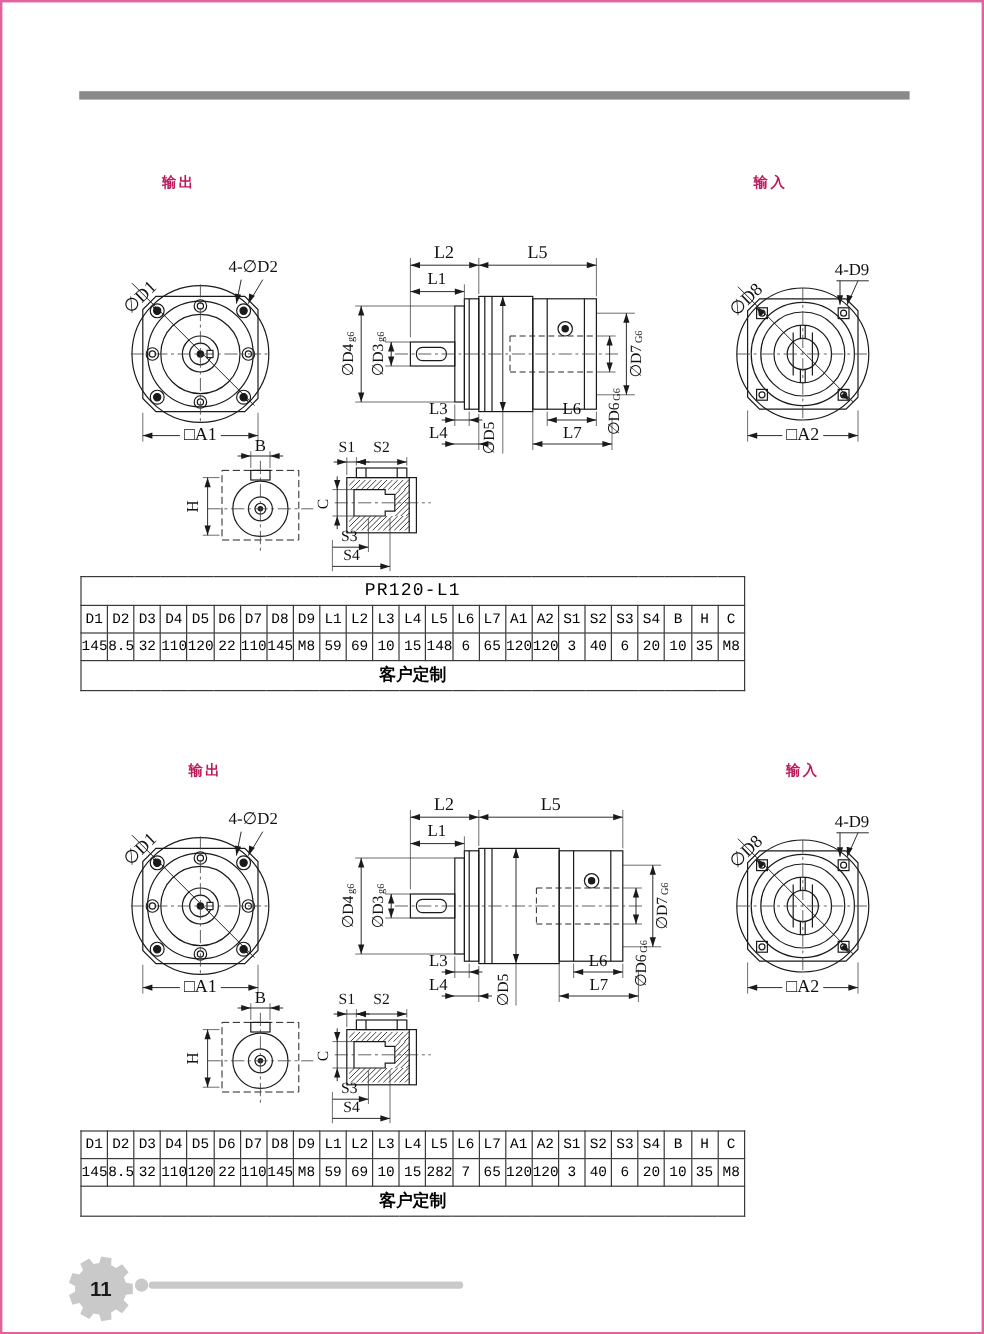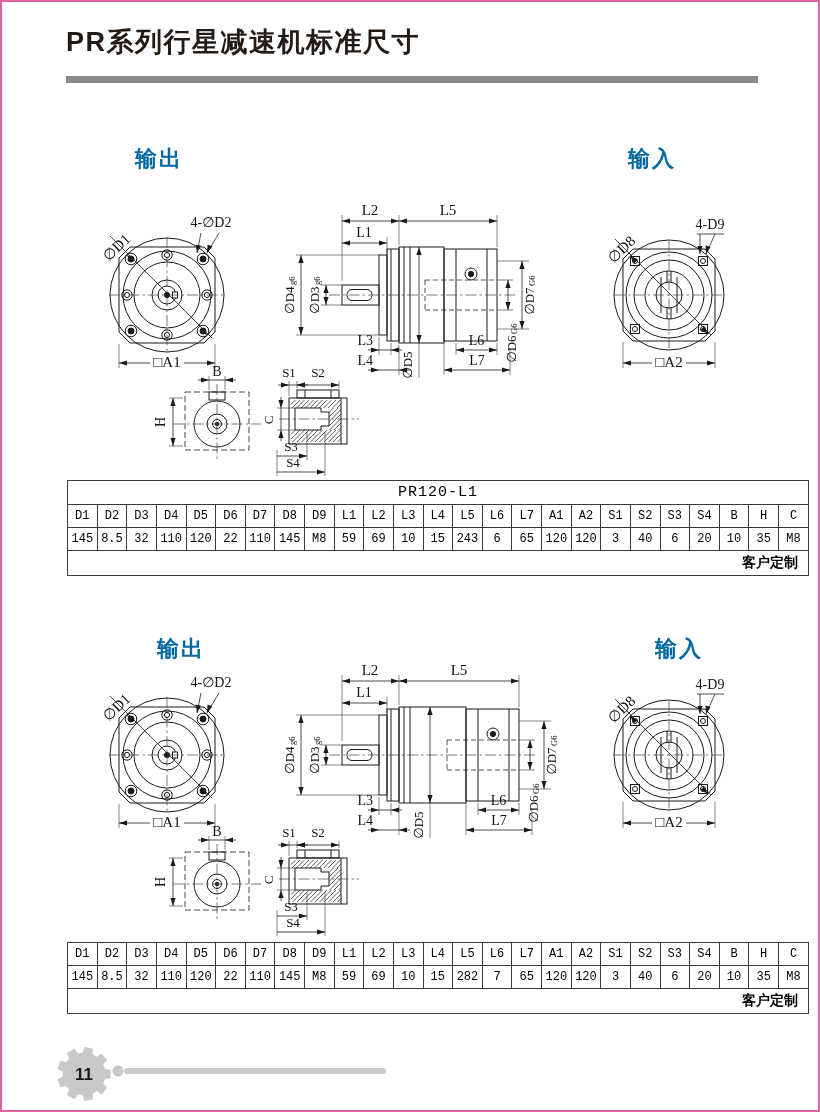--- a/index.html
+++ b/index.html
@@ -2,39 +2,38 @@
 <html><head>
 <meta charset="utf-8">
 <style>
   html,body{margin:0;padding:0;background:#ffffff;}
   .page{position:relative;width:820px;height:1112px;box-sizing:border-box;background:#fff;
         border:2px solid #e0639e;overflow:hidden;
         font-family:"Liberation Sans","DejaVu Sans",sans-serif;}
   .title{position:absolute;left:64px;top:22px;font-size:27px;font-weight:bold;color:#241a16;
          letter-spacing:1.5px;white-space:nowrap;}
   .rule{position:absolute;left:64px;top:74px;width:692px;height:7px;background:#8a8a8a;}
-  .io-label{position:absolute;font-size:22px;font-weight:bold;color:#0369a1;letter-spacing:2px;}
+  .io-label{position:absolute;font-size:12px;font-weight:bold;color:#be185d;letter-spacing:2px;}
   .band{position:absolute;left:65px;width:690px;height:292px;}
-  .dim-table{position:absolute;left:65px;width:742px;border-collapse:collapse;table-layout:fixed;
+  .dim-table{position:absolute;left:65px;width:554px;border-collapse:collapse;table-layout:fixed;
              font-family:"Liberation Mono","DejaVu Sans Mono",monospace;color:#000;background:#fff;
              border:1.5px solid #222;}
   .dim-table td{border:1px solid #3a3a3a;text-align:center;font-size:12px;height:22px;padding:0;
                 overflow:hidden;white-space:nowrap;}
   .dim-table td.t-title{font-size:15px;height:23px;letter-spacing:1px;}
-  .dim-table td.t-foot{text-align:right;padding:2px 10px;font-weight:bold;font-size:14px;height:20px;
+  .dim-table td.t-foot{text-align:center;padding:2px 10px;font-weight:bold;font-size:14px;height:20px;
                        font-family:"Liberation Serif","DejaVu Serif",serif;}
   svg text{font-family:"Liberation Serif","DejaVu Serif",serif;}
   .footer-svg{position:absolute;left:52px;top:1042px;}
 </style>
 </head>
 <body>
 
 <div class="page">
 
-  <div class="title">PR系列行星减速机标准尺寸</div>
   <div class="rule"></div>
 
   <div class="io-label" style="left:133px;top:142px;">输出</div>
   <div class="io-label" style="left:626px;top:142px;">输入</div>
   <svg class="band band-svg" style="top:186px;" viewBox="0 0 690 292">
       <g stroke="#1a1a1a" stroke-width="1" fill="none">
         <circle cx="100" cy="107" r="57"></circle>
         <path d="M 63,59 H 137 L 148,70 V 144 L 137,155 H 63 L 52,144 V 70 Z"></path>
         <circle cx="64" cy="71" r="5.8"></circle>
         <circle cx="64" cy="71" r="3" fill="#1a1a1a"></circle>
@@ -326,21 +325,21 @@
           <td>110</td>
           <td>120</td>
           <td>22</td>
           <td>110</td>
           <td>145</td>
           <td>M8</td>
           <td>59</td>
           <td>69</td>
           <td>10</td>
           <td>15</td>
-          <td>243</td>
+          <td>148</td>
           <td>6</td>
           <td>65</td>
           <td>120</td>
           <td>120</td>
           <td>3</td>
           <td>40</td>
           <td>6</td>
           <td>20</td>
           <td>10</td>
           <td>35</td>

